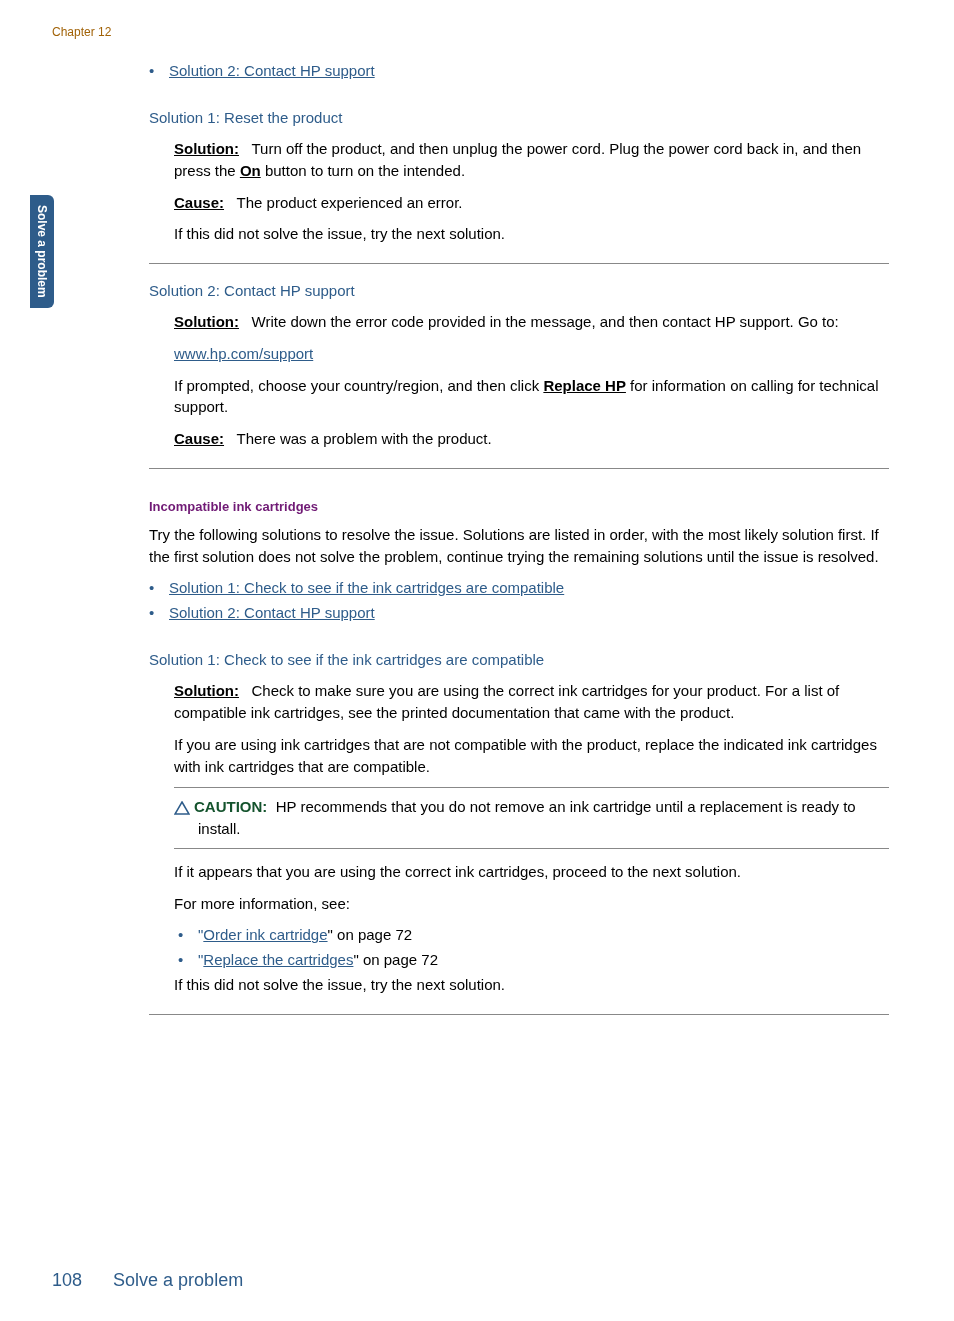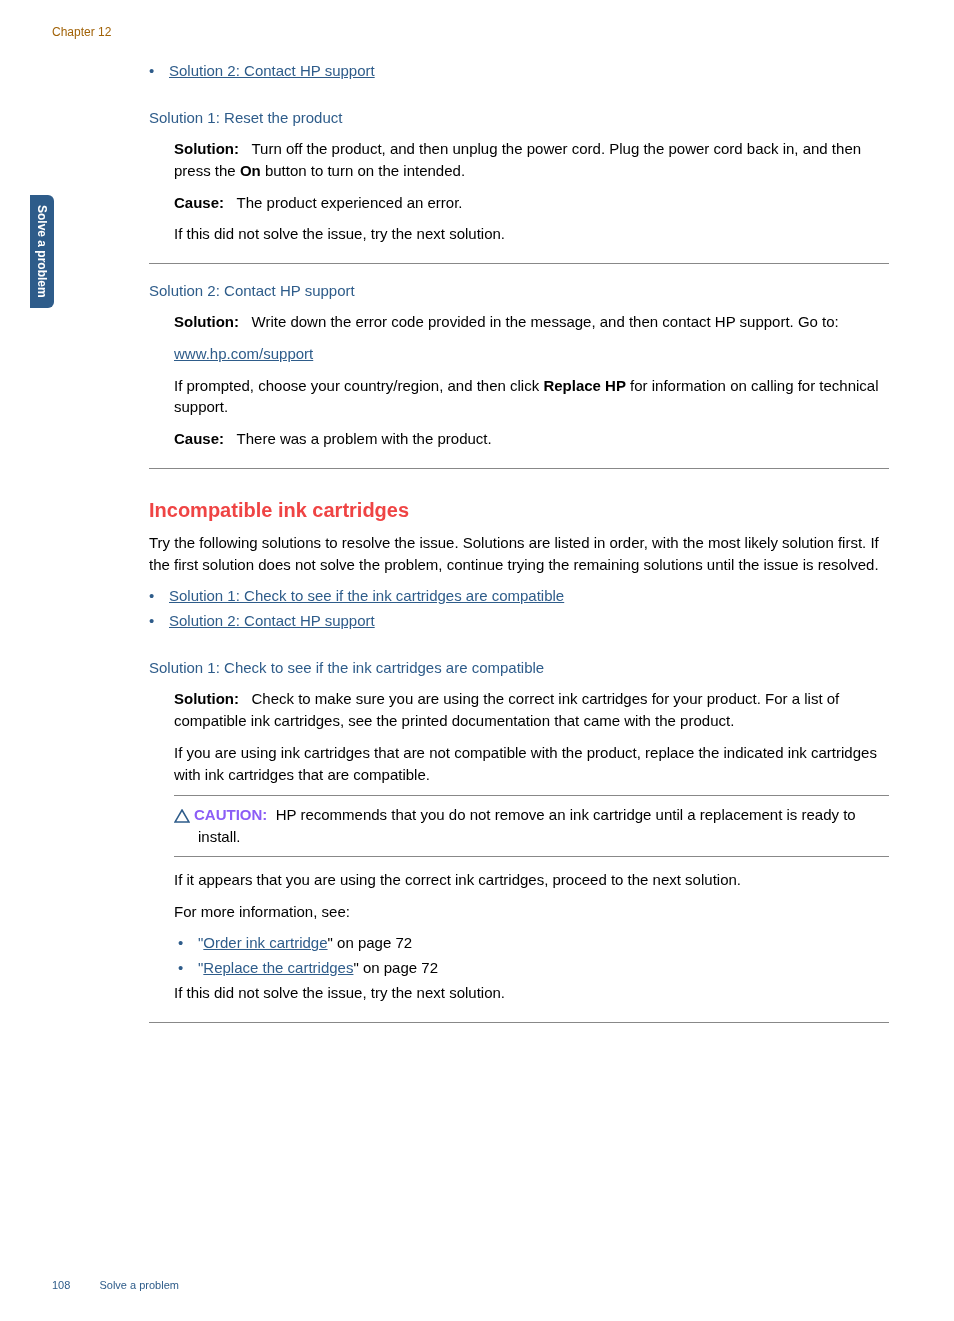--- a/index.html
+++ b/index.html
@@ -67,37 +67,38 @@
       color: #2e5c8a;
     }
     .section-heading-blue {
       color: #2e5c8a;
       font-weight: normal;
       font-size: 15px;
       margin-top: 28px;
       margin-bottom: 12px;
     }
     .section-heading-dark {
-      color: #ef4444;
-      font-weight: bold;
-      font-size: 20px;
+      color: #701a75;
+      font-weight: bold;
+      font-size: 13px;
       margin-top: 30px;
       margin-bottom: 10px;
     }
     .indented-block {
       padding-left: 25px;
     }
     .body-text {
       font-size: 15px;
       line-height: 1.45;
       color: #000;
       margin-bottom: 10px;
     }
     .label-bold {
       font-weight: bold;
+      text-decoration: underline;
     }
     hr.divider {
       border: none;
       border-top: 1px solid #888;
       margin: 18px 0 18px 0;
     }
     .caution-box {
       border-top: 1px solid #888;
       border-bottom: 1px solid #888;
       padding: 8px 0;
@@ -106,32 +107,32 @@
       line-height: 1.45;
     }
     .caution-icon {
       display: inline-block;
       width: 16px;
       height: 14px;
       vertical-align: middle;
       margin-right: 4px;
     }
     .caution-label {
-      color: #8b5cf6;
+      color: #14532d;
       font-weight: bold;
     }
     .caution-text-wrap {
       padding-left: 24px;
       text-indent: -24px;
     }
     .footer {
       position: absolute;
       bottom: 30px;
       left: 52px;
-      font-size: 11px;
+      font-size: 18px;
       color: #2e5c8a;
     }
     .footer .page-num {
       margin-right: 26px;
     }
   </style>
 </head>
 <body>
 
 <div class="chapter-label">Chapter 12</div>

